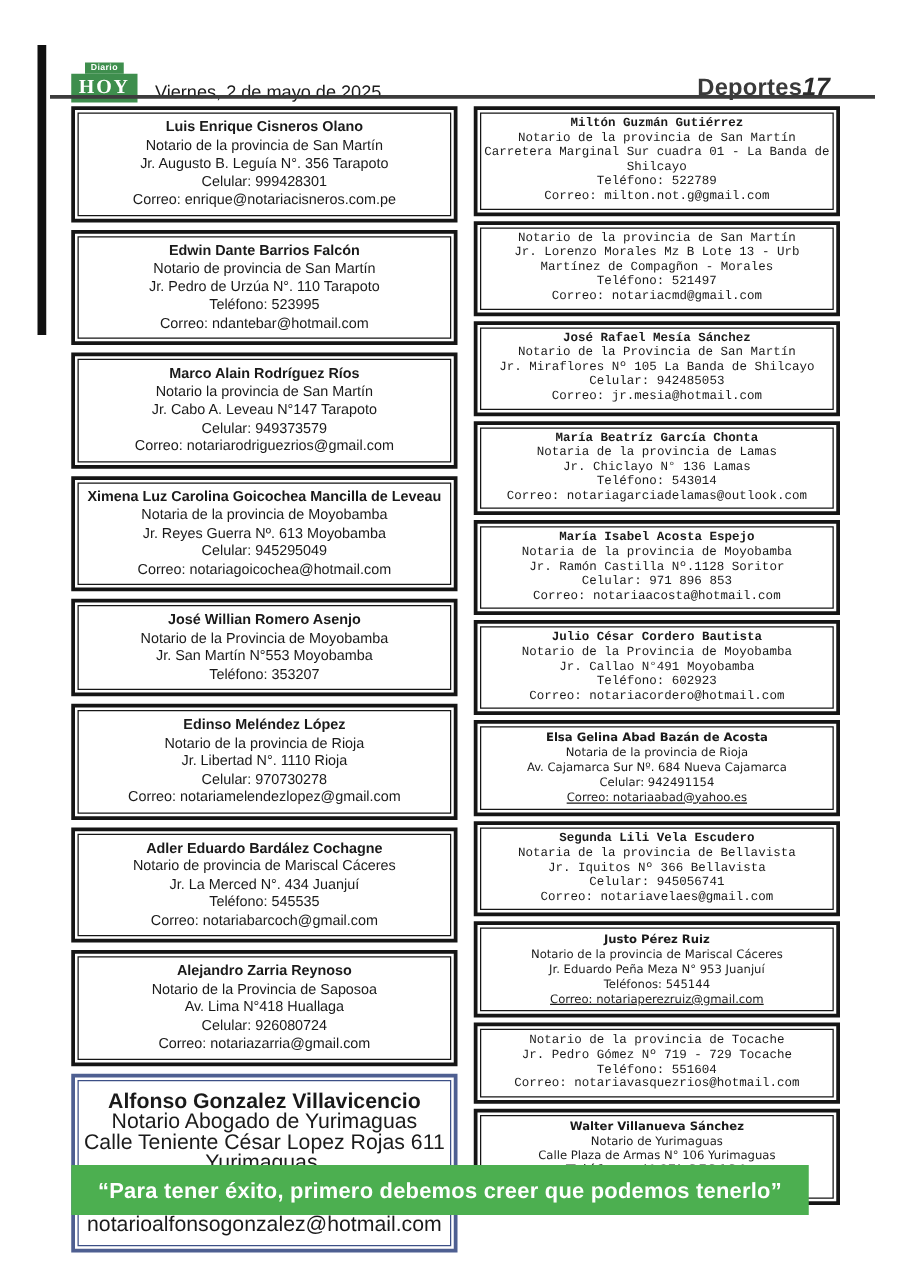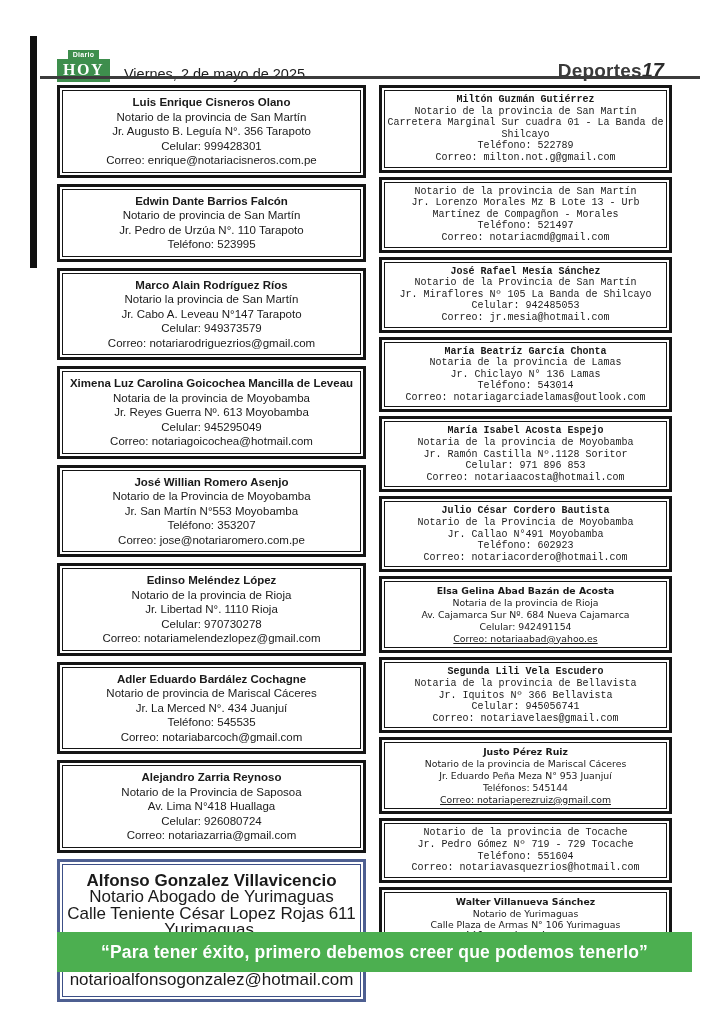--- a/index.html
+++ b/index.html
@@ -32,21 +32,21 @@
   .name{font-weight:bold;}
 
   
   .box.highlight{border-color:#4e5f91;}
   .box.highlight .box-inner{border-color:#3c4f86;font-size:17px;line-height:16.5px;padding:8px 3px;}
   .box.wide .box-inner{font-family:"DejaVu Sans",sans-serif;font-size:9.3px;line-height:11.8px;}
   .box.underline-email .line:last-child{text-decoration:underline;}
   .box.phone-large .line:nth-child(4){font-size:12.5px;}
 
   
-  .footer-banner{position:absolute;left:57px;top:932px;width:635px;height:40px;background:#4caf50;display:flex;align-items:center;justify-content:center;}
+  .footer-banner{position:absolute;left:57px;top:932px;width:590px;height:40px;background:#4caf50;display:flex;align-items:center;justify-content:center;}
   .footer-quote{color:#fff;font-weight:bold;font-size:17.5px;letter-spacing:.2px;}
 </style>
 </head>
 <body>
 
 <div class="page">
 
   <div class="edge-bar"></div>
 
   <div class="header">
@@ -74,20 +74,21 @@
           </div>
         </div>
 
         <div class="box">
           <div class="box-inner">
             <div class="name">Edwin Dante Barrios Falcón</div>
 
           <div class="line">Notario de provincia de San Martín</div>
             <div class="line">Jr. Pedro de Urzúa N°. 110 Tarapoto</div>
             <div class="line">Teléfono: 523995</div>
+            <div class="line">Correo: ndantebar@hotmail.com</div>
           </div>
         </div>
 
         <div class="box">
           <div class="box-inner">
             <div class="name">Marco Alain Rodríguez Ríos</div>
 
           <div class="line">Notario la provincia de San Martín</div>
             <div class="line">Jr. Cabo A. Leveau N°147 Tarapoto</div>
             <div class="line">Celular: 949373579</div>
@@ -106,21 +107,20 @@
           </div>
         </div>
 
         <div class="box">
           <div class="box-inner">
             <div class="name">José Willian Romero Asenjo</div>
 
           <div class="line">Notario de la Provincia de Moyobamba</div>
             <div class="line">Jr. San Martín N°553 Moyobamba</div>
             <div class="line">Teléfono: 353207</div>
-            <div class="line">Correo: jose@notariaromero.com.pe</div>
           </div>
         </div>
 
         <div class="box">
           <div class="box-inner">
             <div class="name">Edinso Meléndez López</div>
 
           <div class="line">Notario de la provincia de Rioja</div>
             <div class="line">Jr. Libertad N°. 1110 Rioja</div>
             <div class="line">Celular: 970730278</div>

